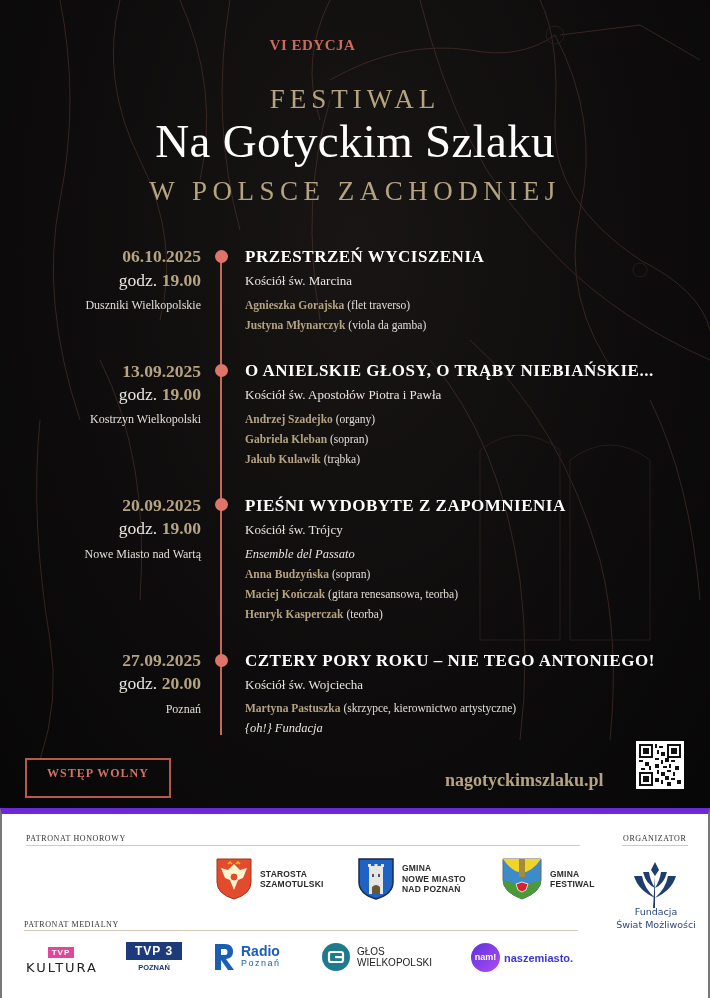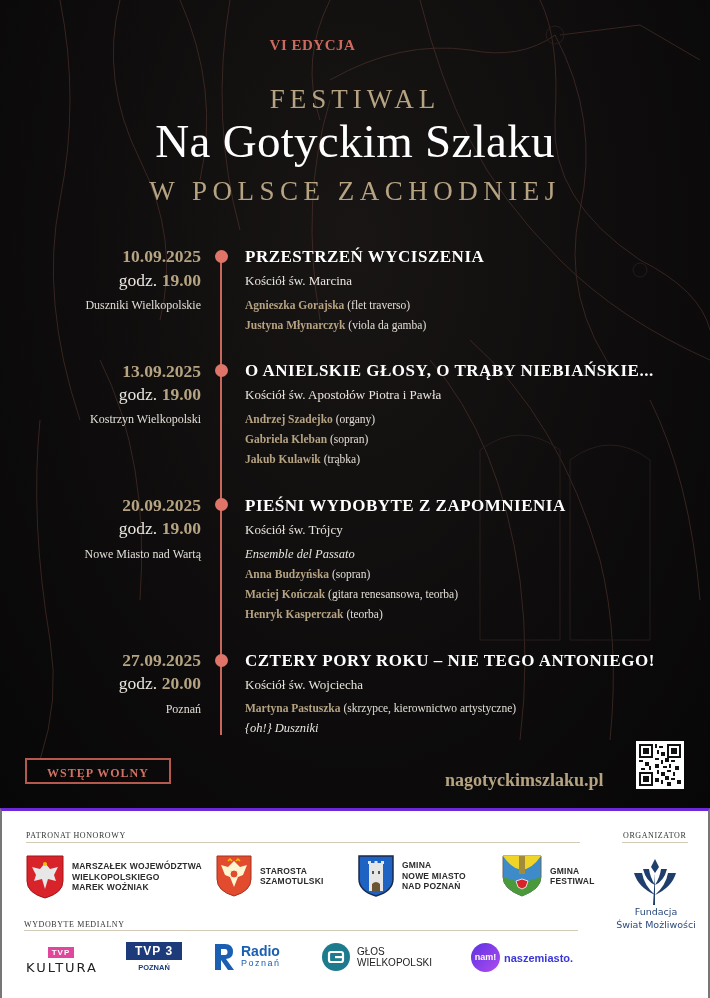--- a/index.html
+++ b/index.html
@@ -60,37 +60,37 @@
     font-size: 13px; white-space: nowrap;
   }
   .perf {
     position: absolute; left: 245px; color: #e1ddd6; font-family: "Liberation Serif", serif;
     font-size: 11.5px; white-space: nowrap;
   }
   .perf .name { color: #b5a382; font-weight: bold; }
   .perf.ensemble { font-style: italic; font-size: 12.5px; color: #e8e4de; }
 
   .entry-box {
-    position: absolute; left: 25px; top: 758px; width: 146px; height: 26px;
+    position: absolute; left: 25px; top: 758px; width: 146px; height: 40px;
     border: 2px solid #b5584d; color: #d17164; text-align: center;
     font-family: "Liberation Serif", serif; font-weight: bold; font-size: 12px;
     letter-spacing: 1px; line-height: 26px;
   }
   .website {
     position: absolute; left: 445px; top: 770px; color: #b5a382;
     font-family: "Liberation Serif", serif; font-weight: bold; font-size: 18px;
   }
   .qr {
     position: absolute; left: 636px; top: 741px; width: 48px; height: 48px;
     background: #fff; padding: 3px;
   }
 
   .footer {
     position: absolute; left: 0; top: 808px; width: 710px; height: 190px; background: #ffffff;
-    border-left: 2px solid #777; border-right: 2px solid #777; border-top: 3px solid #6d28d9;
+    border-left: 2px solid #777; border-right: 2px solid #777; border-top: 6px solid #6d28d9;
   }
   .sec-label {
     position: absolute; font-family: "Liberation Serif", serif; font-size: 8px;
     letter-spacing: 0.6px; color: #333;
   }
   .sec-rule { position: absolute; height: 1px; background: #d3cbb8; }
 
   .logo { position: absolute; display: flex; align-items: center; }
   .logo-text {
     font-family: "Liberation Sans", sans-serif; font-weight: bold; font-size: 8.5px;
@@ -174,21 +174,21 @@
 
   <div class="edition">VI EDYCJA</div>
   <div class="festival">FESTIWAL</div>
   <div class="title">Na Gotyckim Szlaku</div>
   <div class="subtitle">W POLSCE ZACHODNIEJ</div>
 
   <div class="timeline-line"></div>
 
   <div>
     <div class="dot" style="top:250px"></div>
-    <div class="date" style="top:246px">10.09.2025</div>
+    <div class="date" style="top:246px">06.10.2025</div>
     <div class="time" style="top:270px"><span>godz.</span> <span class="hour">19.00</span></div>
     <div class="place" style="top:298px">Duszniki Wielkopolskie</div>
     <div class="ev-title" style="top:247px">PRZESTRZEŃ WYCISZENIA</div>
     <div class="church" style="top:273px">Kościół św. Marcina</div>
     <div class="perf" style="top:299px"><span class="name">Agnieszka Gorajska</span> <span>(flet traverso)</span></div>
     <div class="perf" style="top:319px"><span class="name">Justyna Młynarczyk</span> <span>(viola da gamba)</span></div>
   </div>
 
   <div>
     <div class="dot" style="top:364px"></div>
@@ -216,21 +216,21 @@
   </div>
 
   <div>
     <div class="dot" style="top:654px"></div>
     <div class="date" style="top:650px">27.09.2025</div>
     <div class="time" style="top:673px"><span>godz.</span> <span class="hour">20.00</span></div>
     <div class="place" style="top:702px">Poznań</div>
     <div class="ev-title" style="top:651px">CZTERY PORY ROKU – NIE TEGO ANTONIEGO!</div>
     <div class="church" style="top:677px">Kościół św. Wojciecha</div>
     <div class="perf" style="top:702px"><span class="name">Martyna Pastuszka</span> <span>(skrzypce, kierownictwo artystyczne)</span></div>
-    <div class="perf ensemble" style="top:721px">{oh!} Duszniki</div>
+    <div class="perf ensemble" style="top:721px">{oh!} Fundacja</div>
   </div>
 
   <div class="entry-box">WSTĘP WOLNY</div>
   <div class="website">nagotyckimszlaku.pl</div>
   <div class="qr">
     <svg viewBox="0 0 21 21" width="42" height="42" shape-rendering="crispEdges">
       <g fill="#111">
         <rect x="0" y="0" width="7" height="7"></rect>
           <rect x="1" y="1" width="5" height="5" fill="#fff"></rect>
           <rect x="2" y="2" width="3" height="3"></rect>
@@ -271,32 +271,20 @@
   </div>
 </div>
 
 <div class="footer">
   <div class="sec-label" style="left:24px;top:20px">PATRONAT HONOROWY</div>
   <div class="sec-rule" style="left:24px;top:31px;width:554px"></div>
 
   <div class="sec-label" style="left:621px;top:20px">ORGANIZATOR</div>
   <div class="sec-rule" style="left:620px;top:31px;width:66px"></div>
 
-  <div class="logo" style="left:24px;top:44px">
-    <svg width="38" height="44" viewBox="0 0 38 44">
-      <path d="M1 1 H37 V26 Q37 38 19 43 Q1 38 1 26 Z" fill="#d8232a" stroke="#a0141a"></path>
-      <path d="M19 8 L14 14 L6 12 L10 20 L8 26 L16 24 L19 34 L22 24 L30 26 L28 20 L32 12 L24 14 Z" fill="#e7e7e7"></path>
-      <circle cx="19" cy="9" r="2" fill="#f2c300"></circle>
-    </svg>
-    <div class="logo-text">
-      <div>MARSZAŁEK WOJEWÓDZTWA</div>
-      <div>WIELKOPOLSKIEGO</div>
-      <div>MAREK WOŹNIAK</div>
-    </div>
-  </div>
 
   <div class="logo" style="left:214px;top:44px">
     <svg width="36" height="42" viewBox="0 0 36 42">
       <path d="M1 1 H35 V24 Q35 36 18 41 Q1 36 1 24 Z" fill="#e34b2e" stroke="#a03320"></path>
       <path d="M18 6 L12 12 L5 10 L9 20 L14 22 L18 32 L22 22 L27 20 L31 10 L24 12 Z" fill="#fff5d0"></path>
       <circle cx="18" cy="19" r="4" fill="#e34b2e" stroke="#fff5d0"></circle>
       <path d="M12 6 L14 4 L16 6 M20 6 L22 4 L24 6" stroke="#f2c300" fill="none" stroke-width="1.5"></path>
     </svg>
     <div class="logo-text">
       <div>STAROSTA</div>
@@ -346,21 +334,21 @@
       <path d="M35 10 Q32 22 23 26 Q28 18 29 10 Z"></path>
     </g>
   </svg>
 </div>
 
 <div class="org-text">
   <div>Fundacja</div>
   <div>Świat Możliwości</div>
 </div>
 
-<div class="sec-label" style="left:24px;top:920px">WYDOBYTE MEDIALNY</div>
+<div class="sec-label" style="left:24px;top:920px">PATRONAT MEDIALNY</div>
 <div class="sec-rule" style="left:24px;top:930px;width:554px"></div>
 
 <div class="tvpk">
   <div class="badge">TVP</div>
   <div class="kul">KULTURA</div>
 </div>
 
 <div class="tvp3">
   <div class="box">TVP 3</div>
   <div class="pz">POZNAŃ</div>

